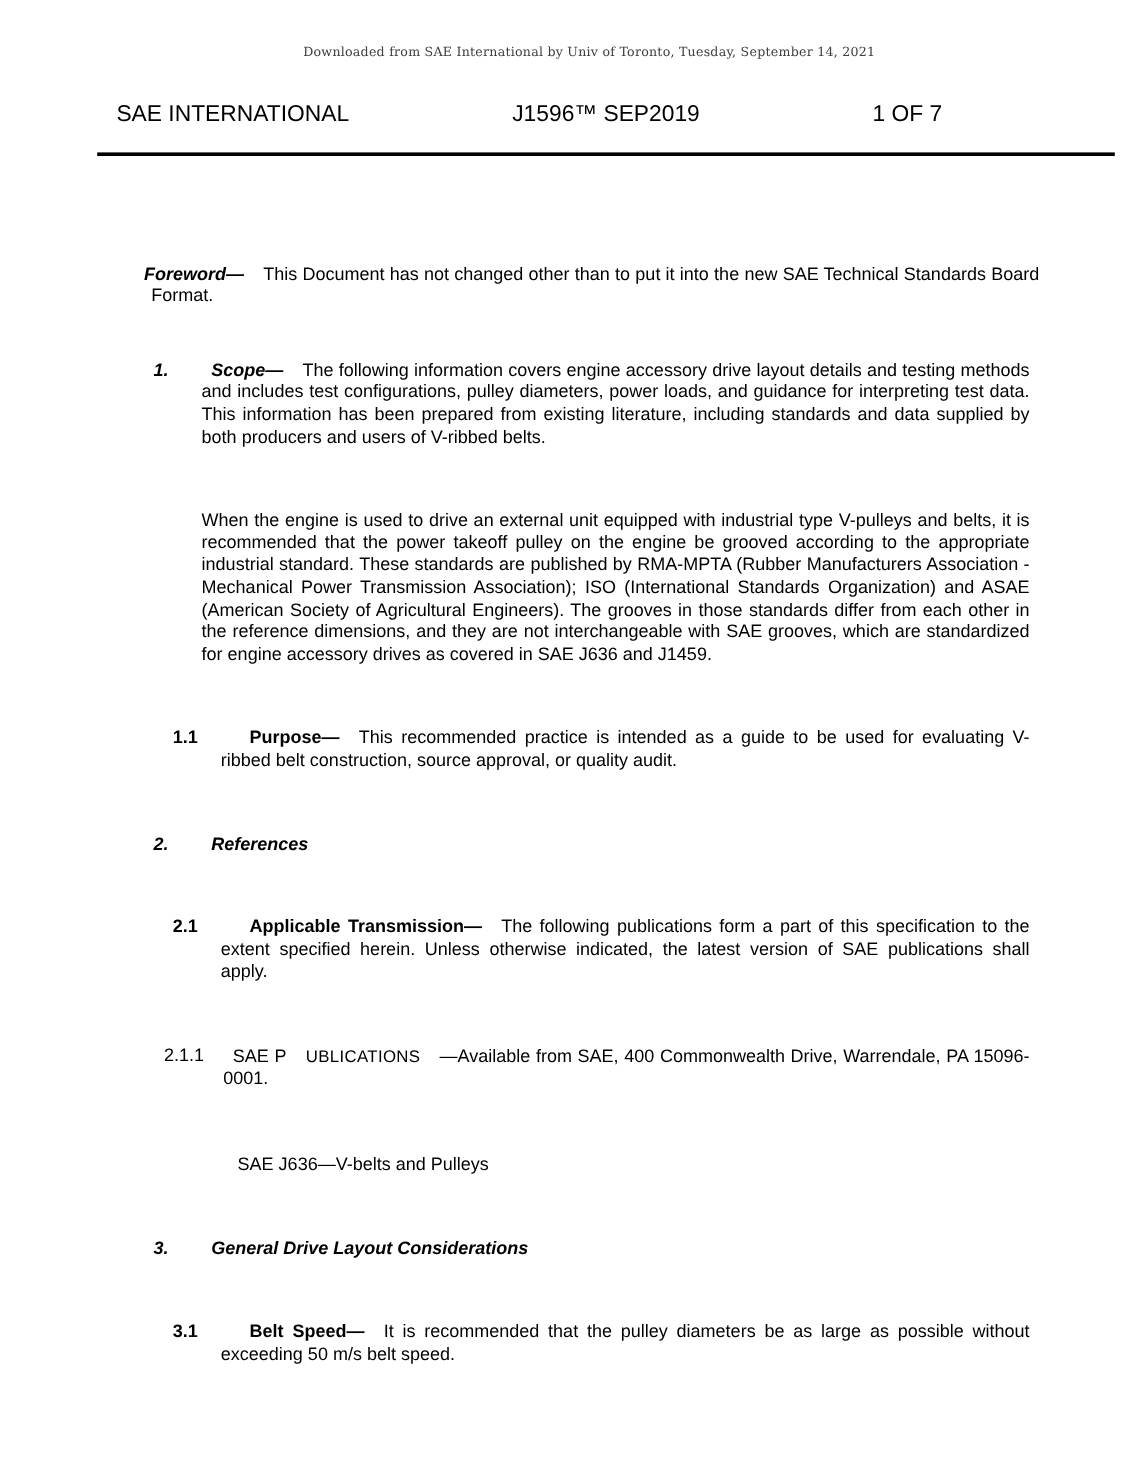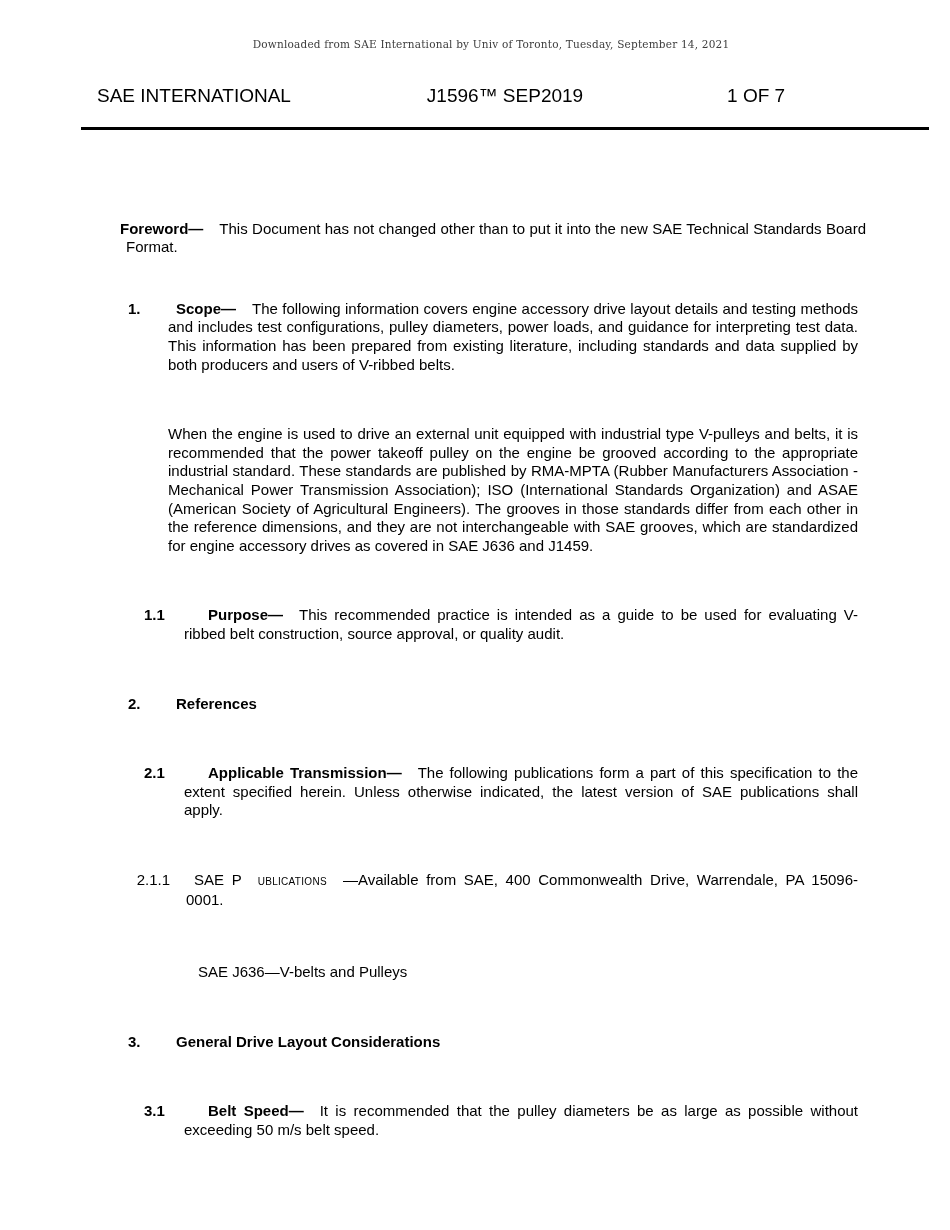--- a/index.html
+++ b/index.html
@@ -33,33 +33,33 @@
   }
   .h-left   { text-align: left; }
   .h-center { text-align: center; }
   .h-right  { text-align: center; }
   .rule {
     border-top: 3px solid #000000;
     margin: 5px 29px 0 57px;
     height: 0;
   }
   .doc-body { margin: 58px 76px 0 80px; }
-  .bi { font-weight: bold; }
+  .bi { font-weight: bold; font-style: italic; }
   .b  { font-weight: bold; margin-left: 16px; }
   .foreword {
     padding-left: 14px;
     text-indent: -14px;
     text-align: justify;
   }
   .sect { display: flex; margin-top: 19px; }
   .num  { flex: 0 0 40px; }
   .num.wide { flex: 0 0 58px; text-align: right; }
   .txt  { flex: 1; text-align: justify; }
   .pub-list { margin-top: 21px; margin-left: 70px; }
-  .caps { font-size: 10px; letter-spacing: 0.3px; }
+  .caps { font-size: 14px; letter-spacing: 0.3px; }
 </style>
 </head>
 <body>
 
 <div class="page">
 
   <div class="watermark">Downloaded from SAE International by Univ of Toronto, Tuesday, September 14, 2021</div>
 
   <div class="header">
     <div class="h-left">SAE INTERNATIONAL</div>

